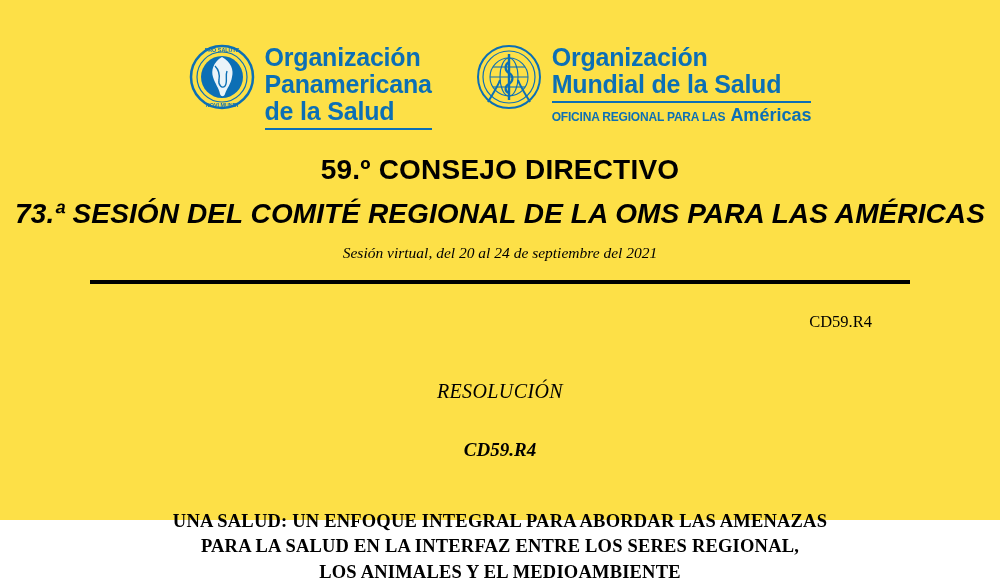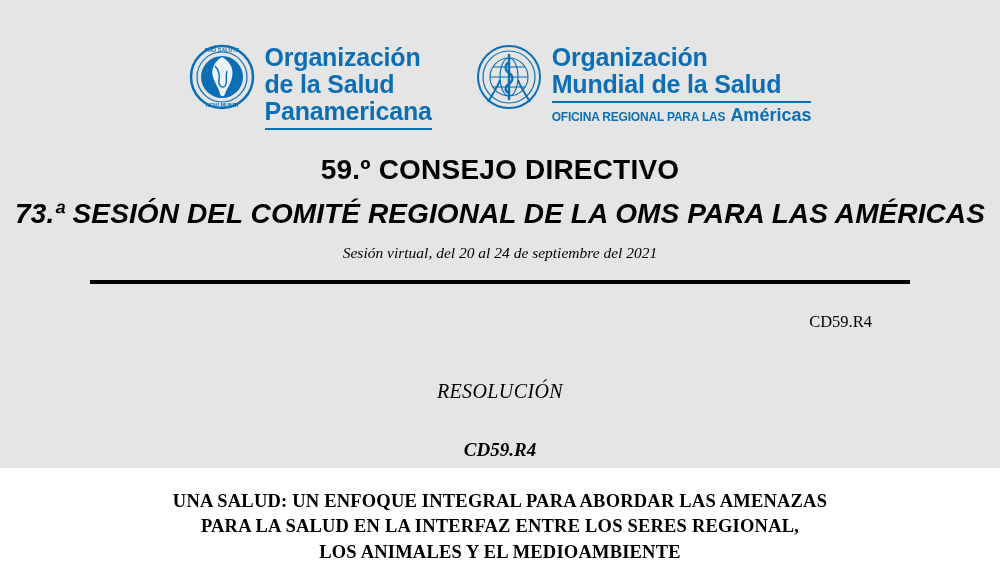--- a/index.html
+++ b/index.html
@@ -10,22 +10,22 @@
   body {
     width: 1000px;
     height: 588px;
     font-family: "Liberation Serif", serif;
     color: #000000;
     overflow: hidden;
   }
   .page {
     position: relative;
     width: 1000px;
-    height: 468px;
-    background: #e5e5e5;
+    height: 520px;
+    background: #fde047;
   }
 
   
   .logo-band {
     display: flex;
     justify-content: center;
     align-items: flex-start;
     gap: 44px;
     padding-top: 44px;
   }
@@ -135,21 +135,21 @@
   .res-code {
     font-weight: bold;
     font-style: italic;
     font-size: 19px;
     margin-top: 36px;
   }
   .res-heading {
     font-weight: bold;
     font-size: 18.5px;
     line-height: 1.38;
-    margin-top: 28px;
+    margin-top: 48px;
     letter-spacing: 0.2px;
   }
 </style>
 </head>
 <body>
 
 <div class="page">
 
   <div class="logo-band">
 
@@ -160,22 +160,22 @@
           <circle cx="33" cy="33" r="25" fill="none" stroke="#0c6fb5" stroke-width="1.2"></circle>
           <circle cx="33" cy="33" r="21" fill="#0c6fb5"></circle>
           <path d="M33 13 C24 18 22 27 24 33 C26 40 30 44 31 50 C32 53 35 53 36 50 C38 44 42 40 43 33 C45 26 42 18 33 13 Z" fill="#ffffff" opacity="0.92"></path>
           <path d="M26 22 C29 25 31 30 30 36 C29 41 33 45 36 42 C39 38 36 32 38 27" fill="none" stroke="#0c6fb5" stroke-width="1.4"></path>
           <text x="33" y="7.5" text-anchor="middle" font-family="Liberation Sans, sans-serif" font-size="5.4" font-weight="bold" fill="#0c6fb5">PRO SALUTE</text>
           <text x="33" y="63" text-anchor="middle" font-family="Liberation Sans, sans-serif" font-size="5.4" font-weight="bold" fill="#0c6fb5">NOVI MUNDI</text>
         </svg>
       </span>
       <span class="logo-text">
         <span class="logo-line">Organización</span>
+        <span class="logo-line">Panamericana</span>
         <span class="logo-line">de la Salud</span>
-        <span class="logo-line">Panamericana</span>
         <span class="logo-rule"></span>
       </span>
     </div>
 
     <div class="logo-unit">
       <span class="emblem">
         <svg width="66" height="66" viewBox="0 0 66 66" aria-hidden="true">
           <circle cx="33" cy="33" r="31" fill="none" stroke="#0c6fb5" stroke-width="2"></circle>
           <circle cx="33" cy="33" r="26" fill="none" stroke="#0c6fb5" stroke-width="1.2"></circle>
           <g stroke="#0c6fb5" stroke-width="1.1" fill="none">

